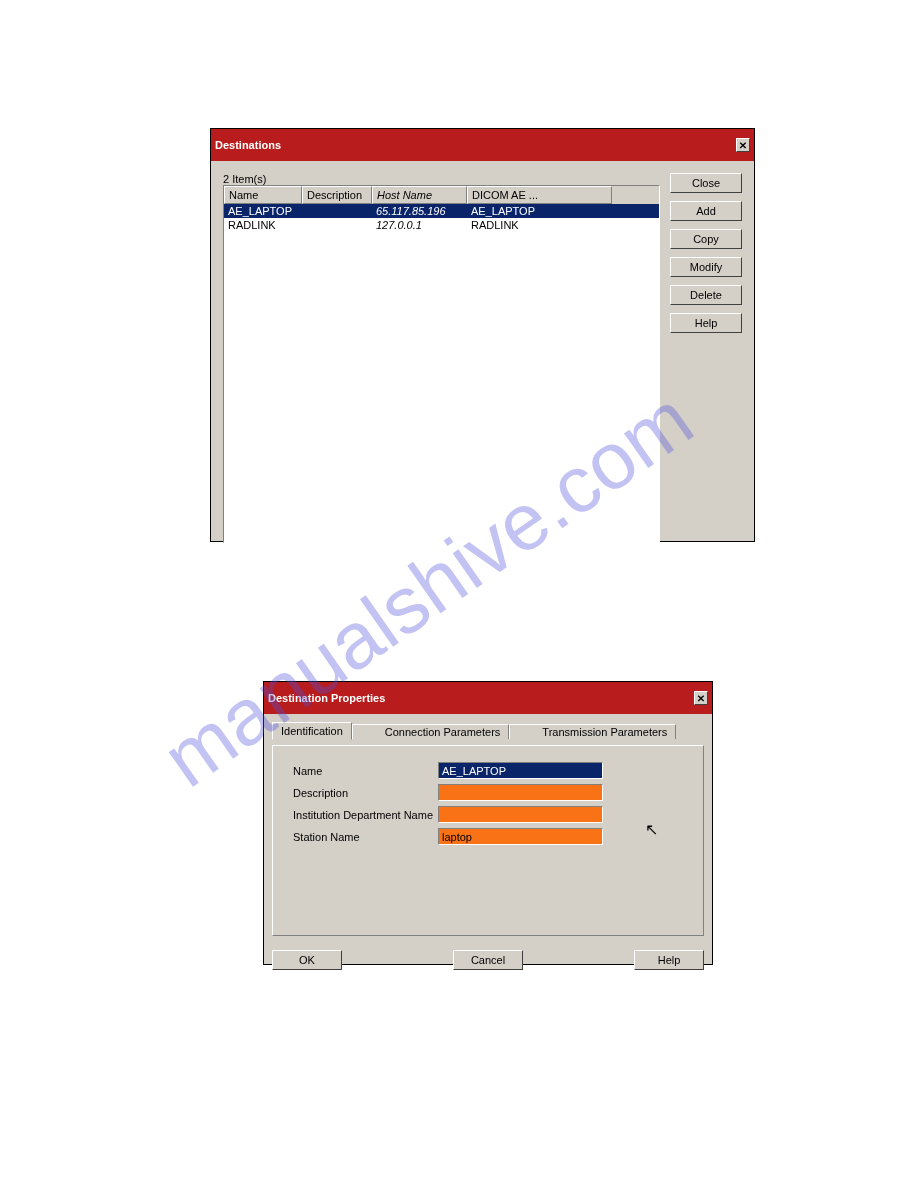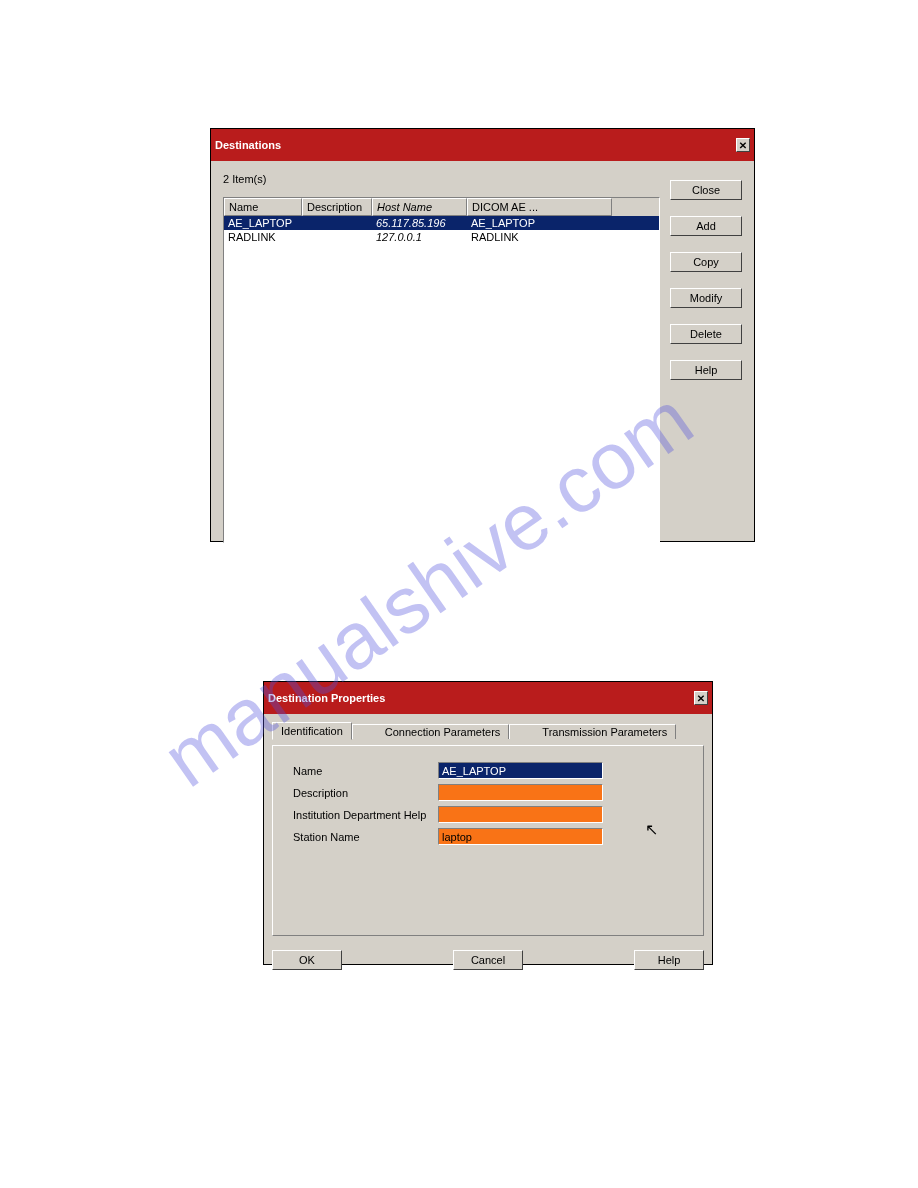--- a/index.html
+++ b/index.html
@@ -68,21 +68,20 @@
       gap: 10px;
       height: calc(100% - 18px);
     }
     .dest-left {
       flex: 1;
       display: flex;
       flex-direction: column;
     }
     .item-count {
       color: #000;
-      margin-bottom: 12px;
       font-size: 11px;
     }
     .table-container {
       background: #ffffff;
       border-top: 1px solid #808080;
       border-left: 1px solid #808080;
       border-right: 1px solid #fff;
       border-bottom: 1px solid #fff;
       flex: 1;
       overflow: hidden;
@@ -117,23 +116,22 @@
     }
     .td {
       padding: 1px 4px;
       font-size: 11px;
       overflow: hidden;
       white-space: nowrap;
     }
     .dest-right {
       display: flex;
       flex-direction: column;
-      gap: 16px;
+      gap: 8px;
       width: 72px;
-      margin-top: 7px;
     }
     .btn {
       background: #d4d0c8;
       border-top: 1px solid #fff;
       border-left: 1px solid #fff;
       border-right: 1px solid #404040;
       border-bottom: 1px solid #404040;
       padding: 3px 0;
       font-size: 11px;
       text-align: center;
@@ -294,21 +292,21 @@
     <div class="tab-panel">
       <div class="form-row">
         <div class="form-label">Name</div>
         <input class="form-input highlighted" value="AE_LAPTOP" style="">
       </div>
       <div class="form-row">
         <div class="form-label">Description</div>
         <input class="form-input" value="" style="">
       </div>
       <div class="form-row">
-        <div class="form-label">Institution Department Help</div>
+        <div class="form-label">Institution Department Name</div>
         <input class="form-input" value="" style="">
       </div>
       <div class="form-row">
         <div class="form-label">Station Name</div>
         <input class="form-input" value="laptop" style="">
       </div>
     </div>
     <div class="dialog-buttons">
       <div class="btn">OK</div>
       <div class="btn">Cancel</div>

